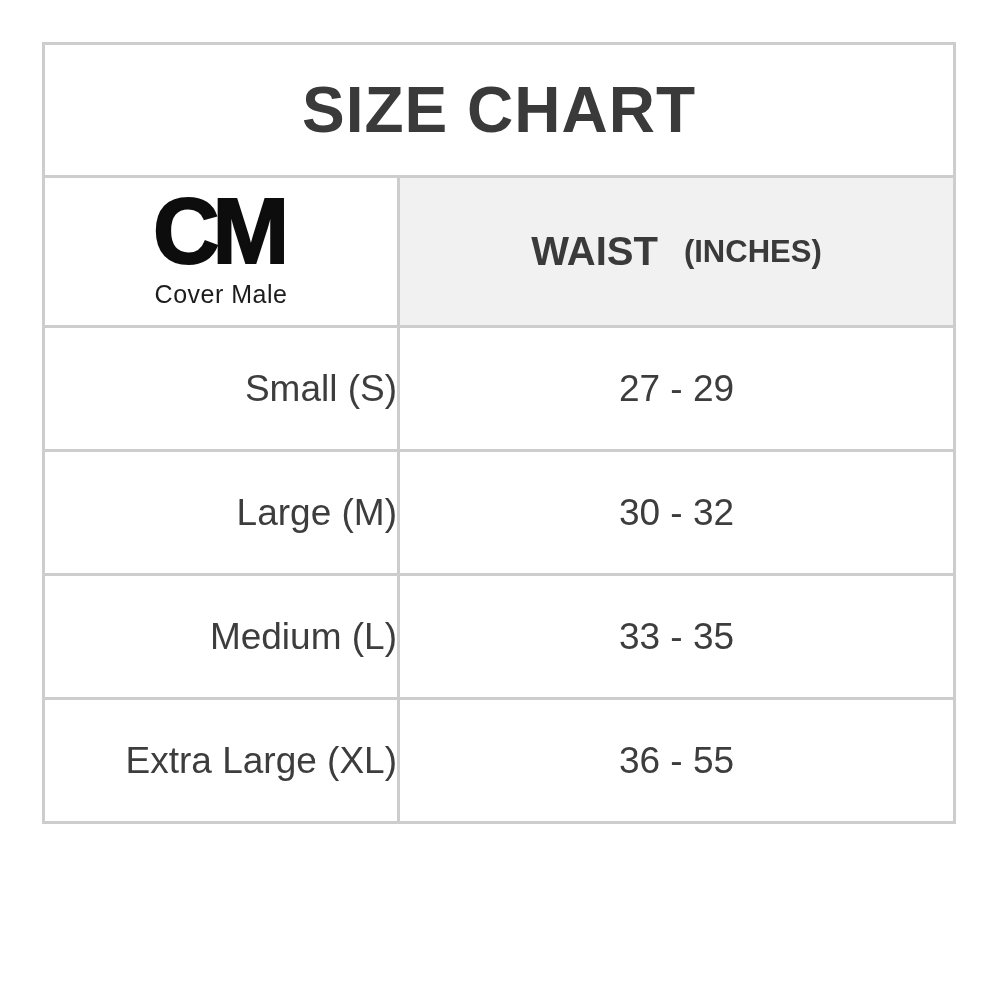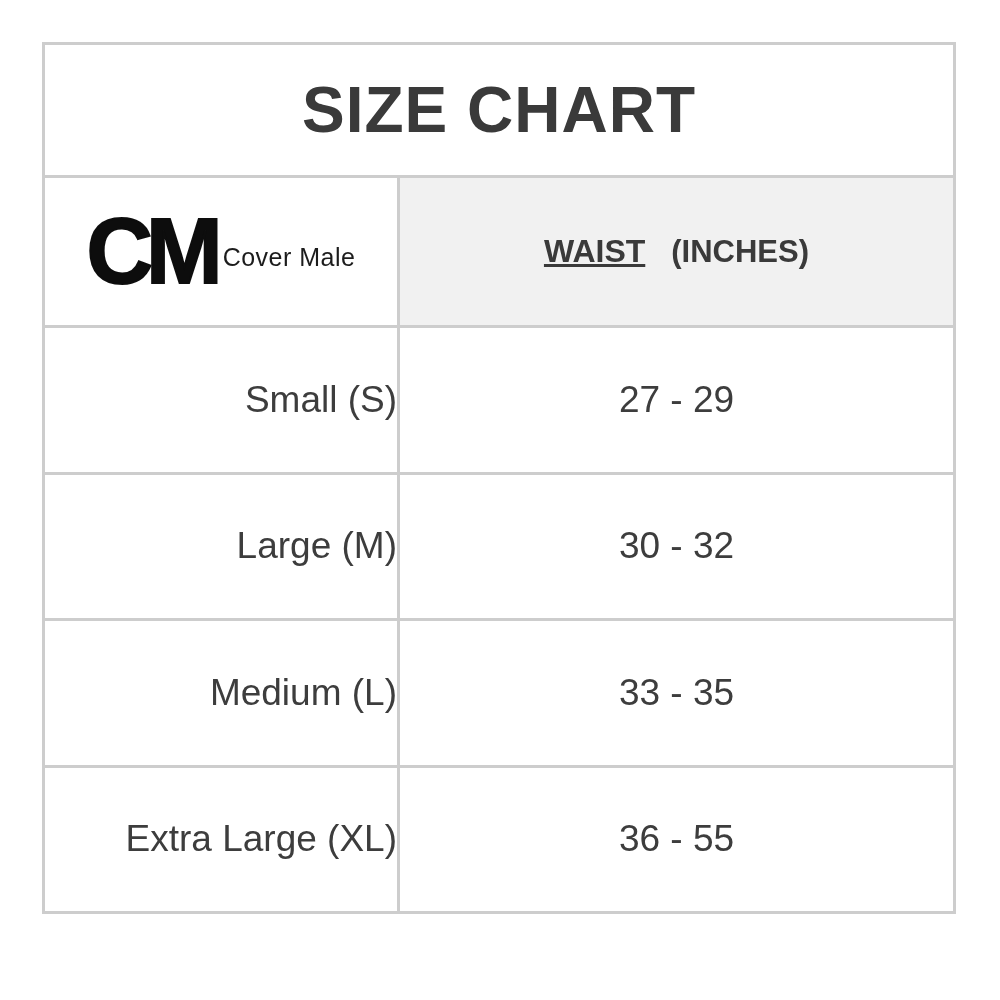--- a/index.html
+++ b/index.html
@@ -9,21 +9,21 @@
     width: 1000px;
     height: 1000px;
     font-family: "Liberation Sans", sans-serif;
     position: relative;
   }
   .size-chart {
     position: absolute;
     left: 42px;
     top: 42px;
     width: 914px;
-    height: 872px;
+    height: 782px;
     box-sizing: border-box;
     background: #cdcdcd; 
     display: grid;
     grid-template-columns: 352px 1fr;
     grid-template-rows: 130px 147px 1fr 1fr 1fr 1fr;
     gap: 3px;
     padding: 3px;
   }
   .cell {
     background: #ffffff;
@@ -36,21 +36,21 @@
     grid-column: 1 / 3;
     justify-content: center;
   }
   .chart-title {
     font-size: 64px;
     font-weight: bold;
     letter-spacing: 1px;
     color: #3a3a3a;
   }
   .logo-cell {
-    flex-direction: row;
+    flex-direction: column;
     justify-content: center;
   }
   .logo-cm {
     font-size: 92px;
     font-weight: bold;
     letter-spacing: -7px;
     line-height: 0.82;
     color: #0d0d0d;
     -webkit-text-stroke: 2px #0d0d0d;
     padding-right: 7px;
@@ -61,21 +61,21 @@
     color: #1c1c1c;
     margin-top: 11px;
   }
   .header-cell {
     background: #f1f1f1;
     justify-content: center;
     color: #3a3a3a;
     font-weight: bold;
     white-space: nowrap;
   }
-  .waist-label { font-size: 32px; text-decoration: underline; }
+  .waist-label { font-size: 40px; }
   .waist-unit  { font-size: 31px; margin-left: 26px; }
   .size-cell {
     padding-left: 37px;
     font-size: 37px;
     color: #3d3d3d;
   }
   .value-cell {
     justify-content: center;
     font-size: 37px;
     color: #3d3d3d;

